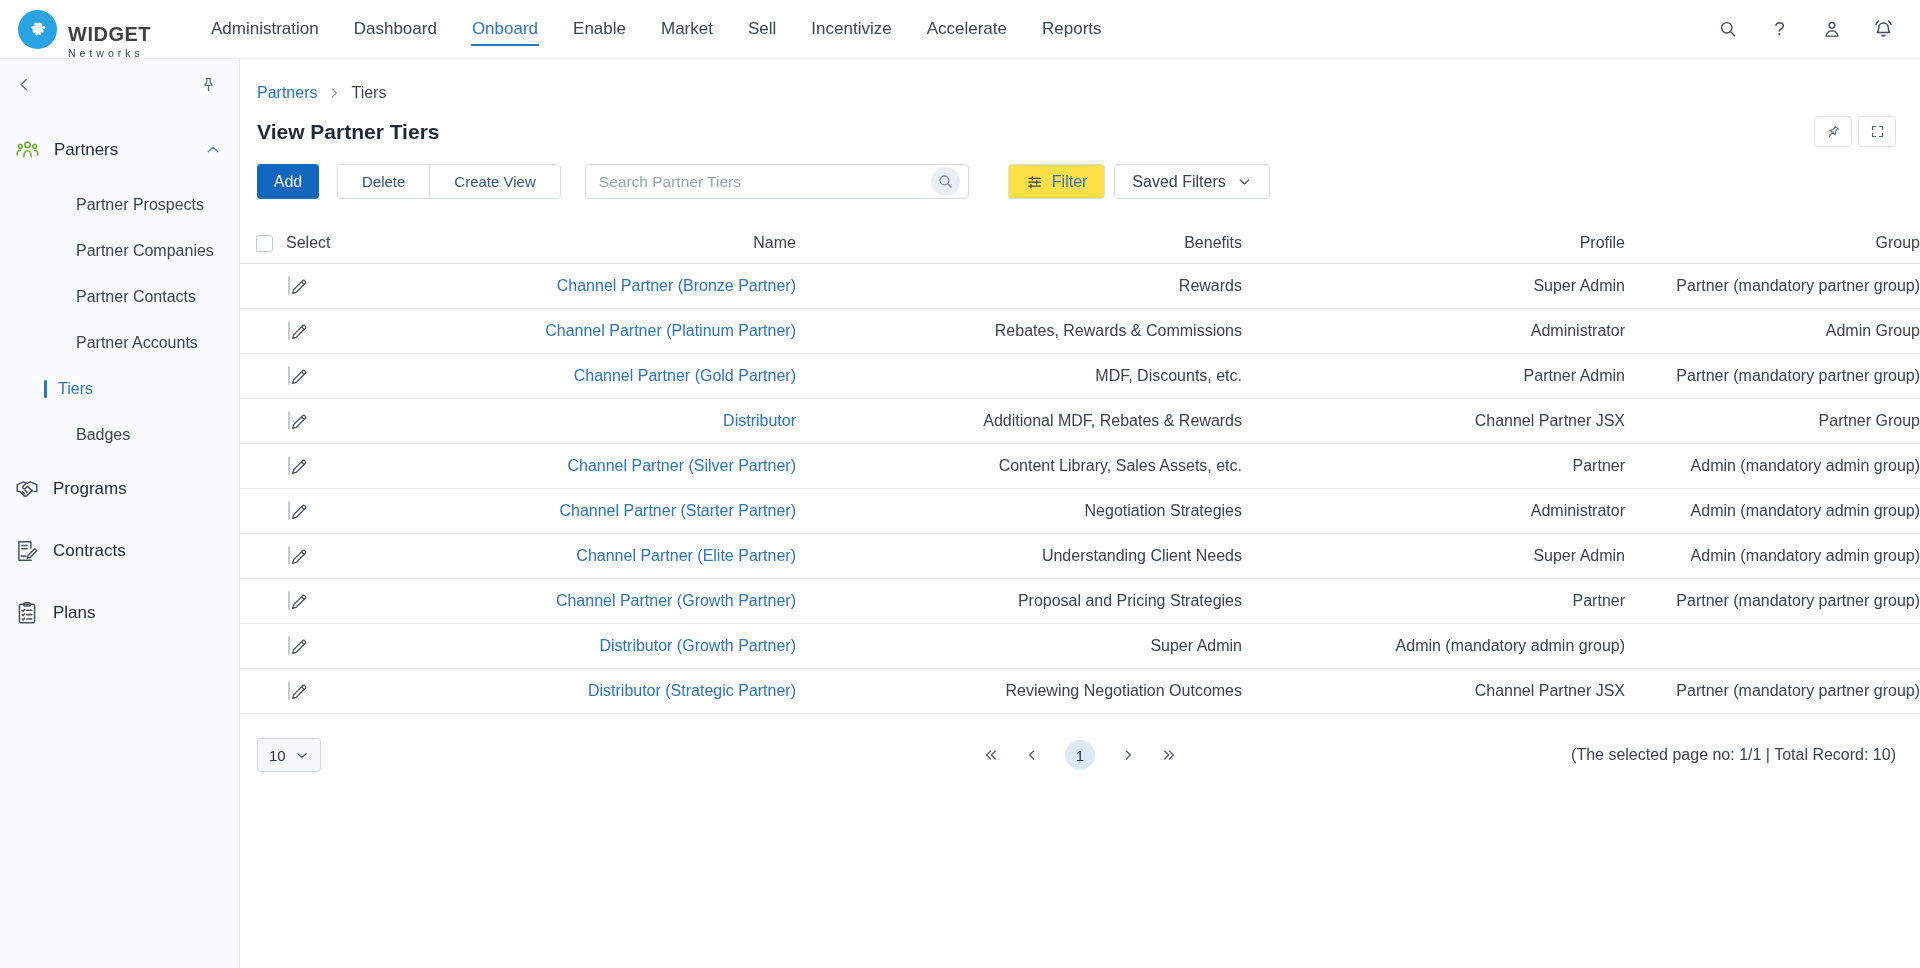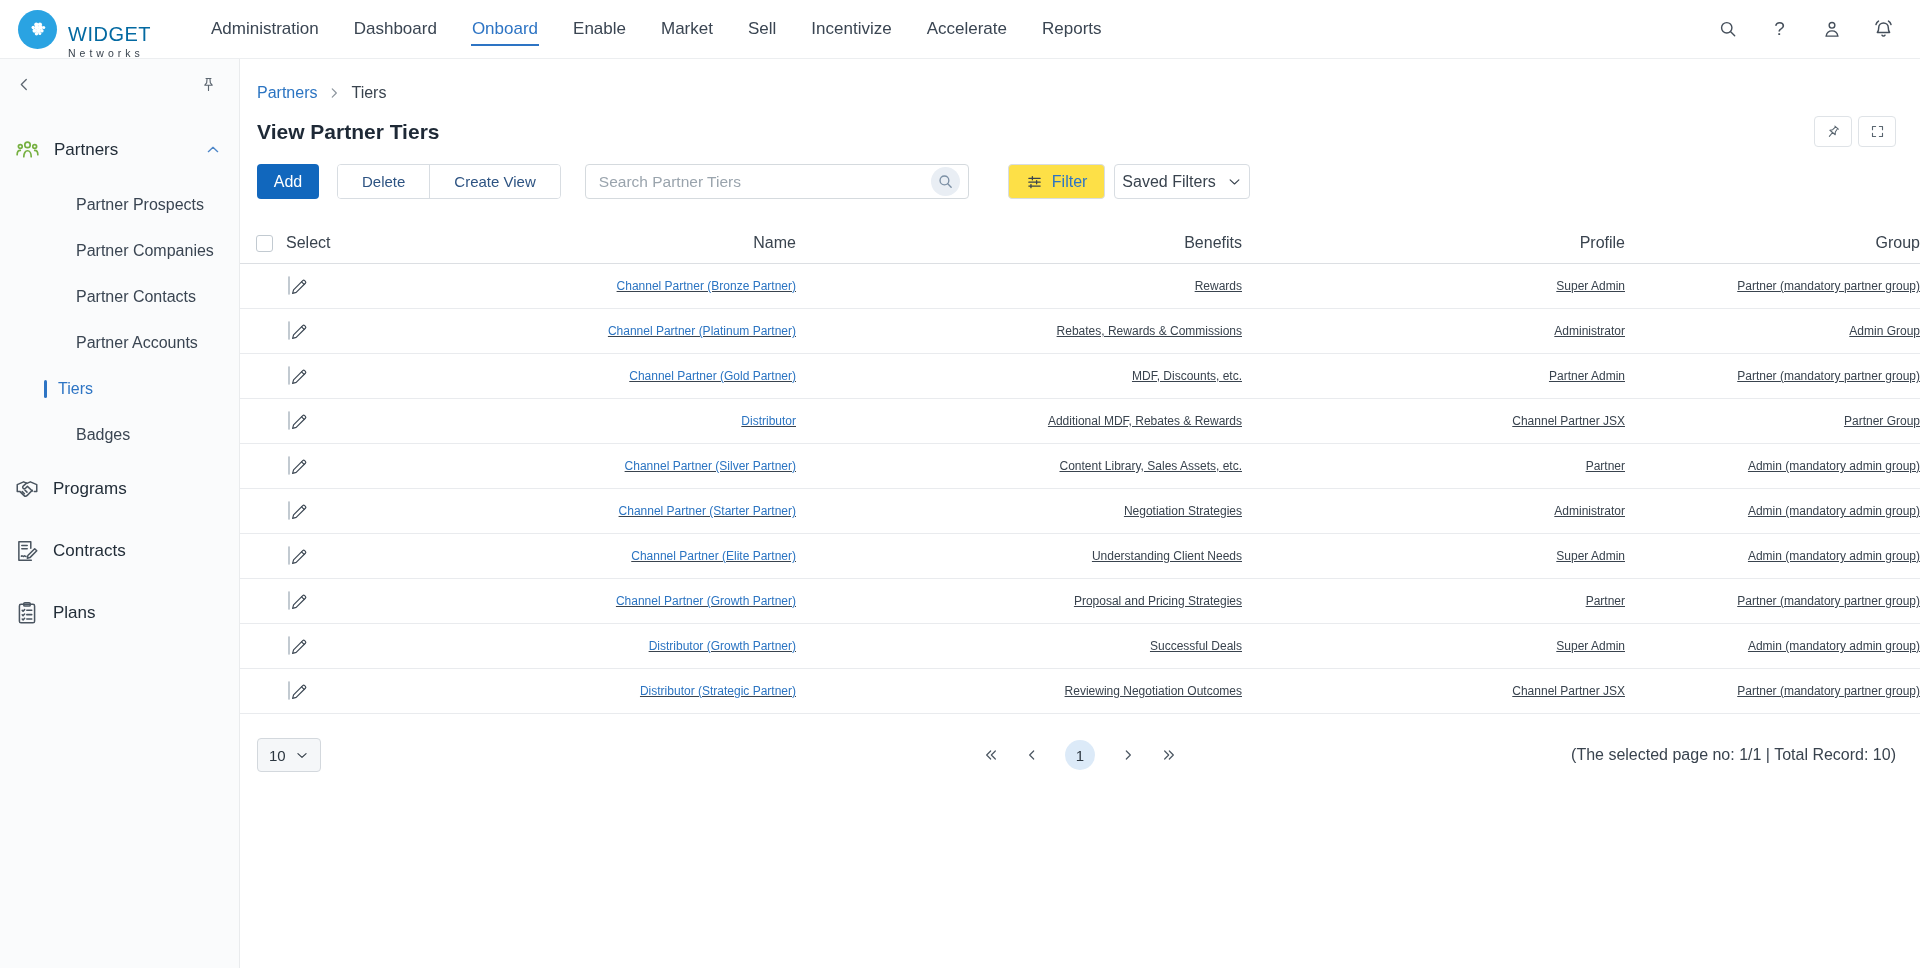--- a/index.html
+++ b/index.html
@@ -6,21 +6,21 @@
   html,body { width:1920px; height:968px; overflow:hidden; background:#fff;
     font-family:"Liberation Sans","DejaVu Sans",sans-serif; color:#3a4552; }
   svg { display:block; }
 
   
   .topbar { height:59px; display:flex; align-items:center; padding:0 26px 0 18px;
     border-bottom:1px solid #eceef0; background:#fff; }
   .brand { display:flex; align-items:center; gap:11px; width:176px; }
   .brand-circle { width:39px; height:39px; border-radius:50%; background:#2aa3e2;
     display:flex; align-items:center; justify-content:center; }
-  .brand-text .brand-name { font-size:20px; font-weight:400; color:#0369a1; letter-spacing:.5px;margin-top:24px; }
+  .brand-text .brand-name { font-size:20px; font-weight:700; color:#404040; letter-spacing:.5px;margin-top:24px; }
   .brand-text .brand-sub { font-size:10.5px; color:#39434e; letter-spacing:4px; margin-top:1px; }
   .topnav-menu { display:flex; align-items:center; gap:33px; margin-left:16px; }
   .nav-item { font-size:17px; color:#3a4552; cursor:pointer; padding:6px 1px 5px; border-bottom:2px solid transparent; }
   .nav-item.active { color:#2d74c4; border-bottom-color:#2d74c4; }
   .topbar-icons { margin-left:auto; display:flex; align-items:center; gap:31px; color:#454f5b; }
   .tb-icon { width:21px; height:21px; display:flex; align-items:center; justify-content:center; cursor:pointer; }
   .help-glyph { font-size:19px; color:#454f5b; font-weight:400; }
 
   
   .app-body { display:flex; height:909px; }
@@ -66,34 +66,34 @@
   .search-box { width:384px; height:35px; margin-left:24px; border:1px solid #d5dade; border-radius:4px;
     display:flex; align-items:center; padding:0 8px 0 13px; background:#fff; }
   .search-box input { flex:1; border:none; outline:none; font-size:15.5px; font-family:inherit; color:#3a4552; }
   .search-box input::placeholder { color:#9aa4ad; }
   .search-ic { width:29px; height:29px; border-radius:50%; background:#e9eef4; color:#7b8fa4;
     display:flex; align-items:center; justify-content:center; cursor:pointer; }
   .btn-filter { display:flex; align-items:center; gap:9px; height:35px; padding:0 17px; margin-left:39px;
     border:1px solid #d8dde2; border-radius:4px; background:#fde047; cursor:pointer; }
   .btn-filter .f-label { font-size:16px; color:#2d74c4; }
   .btn-filter .f-icon { color:#39434e; }
-  .btn-saved { display:flex; align-items:center; gap:11px; height:35px; padding:0 7px; margin-left:9px;
+  .btn-saved { display:flex; align-items:center; gap:11px; height:35px; padding:0 17px; margin-left:9px;
     border:1px solid #d8dde2; border-radius:4px; background:#fff; font-size:16px; color:#39434e; cursor:pointer; }
 
   
   .table { margin-top:24px; }
   .t-row { display:grid; grid-template-columns:34px 67px 439px 446px 383px 1fr;
     padding-left:16px; align-items:center; border-bottom:1px solid #e9ebee;text-align:right; }
   .t-head { height:41px; border-bottom:1px solid #dcdfe3; }
   .t-head .hd { font-size:16px; font-weight:500; color:#39434e; }
   .hd-select { grid-column:1 / 3; display:flex; align-items:center; gap:13px; }
   .t-body .t-row { height:45px; }
   .checkbox { width:17px; height:17px; border:1px solid #c2cad1; border-radius:3px; background:#fff; cursor:pointer; }
   .pencil-btn { background:none; border:none; cursor:pointer; color:#3d4854; padding:0; display:flex; }
-  .cell { font-size:12px; color:#39434e; white-space:nowrap; overflow:hidden;text-decoration:underline; }
+  .cell { font-size:16px; color:#39434e; white-space:nowrap; overflow:hidden; }
   .cell-name a { color:#2b74c2; text-decoration:none; cursor:pointer; }
 
   
   .pagination { position:relative; display:flex; align-items:center; padding:24px 24px 0 17px; }
   .page-size { width:64px; height:34px; border:1px solid #d3d8dd; border-radius:4px; background:#f5f7f9;
     display:flex; align-items:center; justify-content:space-between; padding:0 11px; font-size:15px;
     color:#2b3640; cursor:pointer; }
   .pager { position:absolute; left:50%; transform:translateX(-50%); display:flex; align-items:center;
     gap:25px; color:#4a5560; }
   .pg-btn { background:none; border:none; color:#4a5560; cursor:pointer; padding:0; display:flex; }
@@ -460,21 +460,20 @@
           <div><span class="checkbox"></span></div>
           <div>
             <button class="pencil-btn">
               <svg width="19" height="19" viewBox="0 0 24 24" fill="none" stroke="currentColor" stroke-width="1.5" stroke-linecap="round" stroke-linejoin="round">
                 <path d="M4.5 16.2L3.3 20.7l4.5-1.2L19.4 7.9a1.7 1.7 0 0 0 0-2.4l-.9-.9a1.7 1.7 0 0 0-2.4 0z"></path>
                 <path d="M14.6 6.1l3.3 3.3"></path>
                 </svg>
             </button>
           </div>
           <div class="cell cell-name"><a>Distributor (Growth Partner)</a></div>
-          <div class="cell">Successful Deals</div>
           <div class="cell">Super Admin</div>
           <div class="cell">Admin (mandatory admin group)</div>
         </div>
           <div class="t-row">
           <div><span class="checkbox"></span></div>
           <div>
             <button class="pencil-btn">
               <svg width="19" height="19" viewBox="0 0 24 24" fill="none" stroke="currentColor" stroke-width="1.5" stroke-linecap="round" stroke-linejoin="round">
                 <path d="M4.5 16.2L3.3 20.7l4.5-1.2L19.4 7.9a1.7 1.7 0 0 0 0-2.4l-.9-.9a1.7 1.7 0 0 0-2.4 0z"></path>
                 <path d="M14.6 6.1l3.3 3.3"></path>

